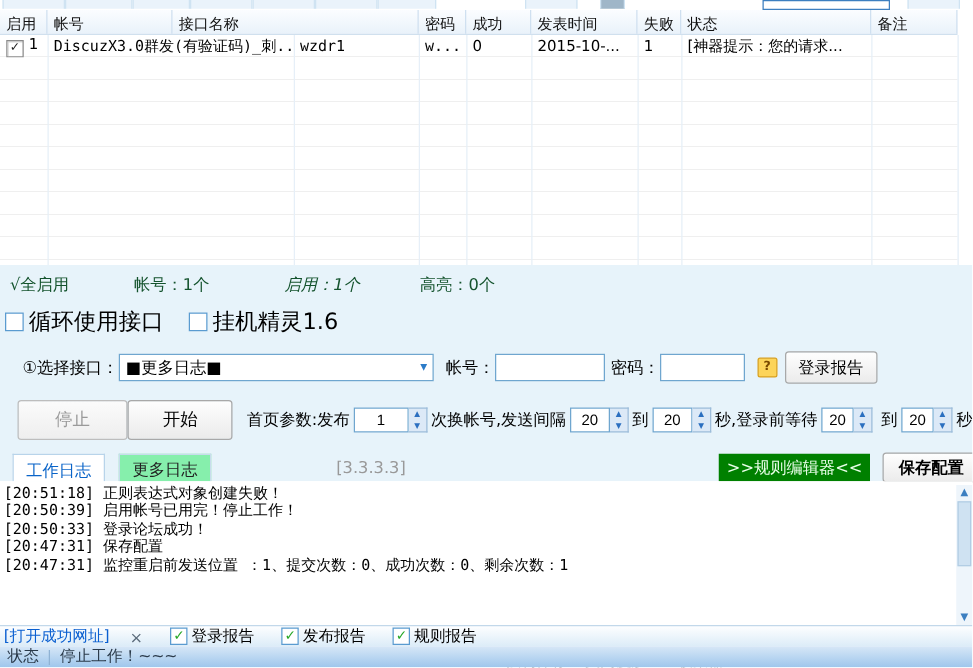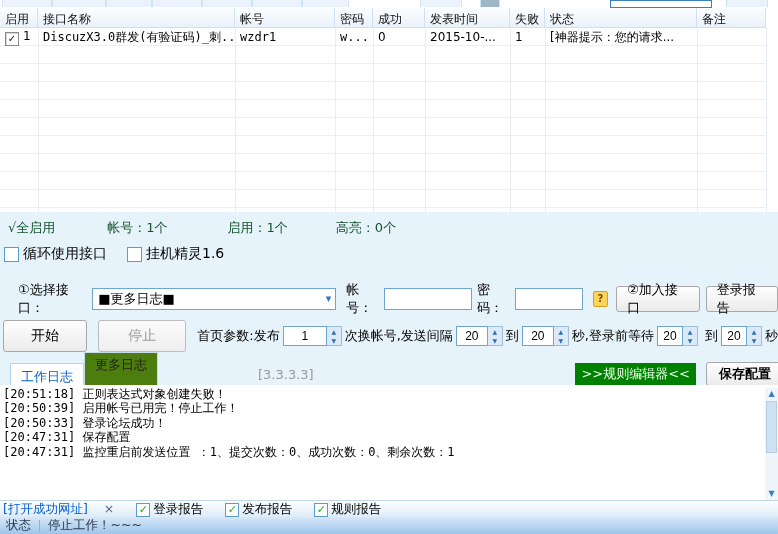--- a/index.html
+++ b/index.html
@@ -26,22 +26,22 @@
   .row-name{font-family:"DejaVu Sans Mono","DejaVu Sans",sans-serif;}
 
   .xcb{display:inline-block;width:12px;height:12px;border:1px solid #8a8a8a;background:#fff;
        box-shadow:inset 1px 1px 0 #d8d8d8;text-align:center;line-height:11px;font-size:10px;color:#222;
        vertical-align:-2px;margin-right:4px;}
 
   
   .panel{position:absolute;top:212px;left:0;width:778px;height:173px;background:#e7f3fa;}
   .summary-row{position:absolute;top:7px;left:8px;display:flex;align-items:center;
                color:#14532d;font-size:13px;white-space:nowrap;}
-  .summary-row .gap1{margin-left:52px;} .summary-row .gap2{margin-left:60px;} .summary-row .gap3{margin-left:48px;}
-  .cbrow{position:absolute;top:33px;left:4px;display:flex;align-items:center;font-size:14px;}
+  .summary-row .gap1{margin-left:52px;} .summary-row .gap2{margin-left:60px;font-style:italic;} .summary-row .gap3{margin-left:48px;}
+  .cbrow{position:absolute;top:33px;left:4px;display:flex;align-items:center;font-size:18px;}
   .bcb{display:inline-block;width:13px;height:13px;border:1px solid #5a9bd0;background:#fff;margin-right:4px;vertical-align:-2px;}
   .cbrow .item{display:flex;align-items:center;margin-right:20px;cursor:default;}
 
   .select-row{position:absolute;top:69px;left:0;width:778px;display:flex;align-items:center;padding-left:18px;box-sizing:border-box;font-size:13px;}
   .combo{display:flex;align-items:center;justify-content:space-between;width:252px;height:22px;
          background:#fff;border:1px solid #6fa6cf;box-sizing:border-box;padding:0 4px 0 5px;}
   .combo .val{font-size:13px;}
   .chev{color:#2b7bc8;font-size:11px;line-height:10px;}
   .tin{height:18px;border:1px solid #6fa6cf;background:#fff;box-sizing:content-box;padding:1px 3px;font-size:12px;outline:none;}
   .help{display:inline-block;width:14px;height:14px;background:#fcd45a;border:1px solid #d8a020;border-radius:2px;
@@ -56,38 +56,38 @@
   .bigbtn.disabled{color:#9a9a9a;background:linear-gradient(#fbfbfb,#eeeeee);border-color:#bdbdbd;}
   .spin{display:inline-flex;align-items:stretch;margin:0 3px;}
   .spin input{border:1px solid #6fa6cf;height:18px;text-align:center;font-size:12px;padding:0;outline:none;}
   .spin .btns{display:flex;flex-direction:column;width:14px;border:1px solid #9dbdda;border-left:none;background:#dcE9f7;}
   .spin .btns span{flex:1;font-size:6px;line-height:9px;color:#2b6fc0;text-align:center;cursor:default;}
 
   
   .tab-bar{position:absolute;top:151px;left:10px;width:778px;height:22px;display:flex;align-items:flex-end;font-size:13px;}
   .tab{box-sizing:border-box;padding:3px 10px 2px;cursor:default;}
   .tab.active{background:#fff;border:1px solid #b8d4ea;border-bottom:none;color:#0a64c8;height:22px;padding-top:4px;}
-  .tab.idle{background:#4d7c0f;border:1px solid #c8dcec;border-bottom:none;color:#222;height:33px;margin-left:0;}
+  .tab.idle{background:#86efac;border:1px solid #c8dcec;border-bottom:none;color:#222;height:22px;margin-left:11px;}
   .version{color:#999;margin-left:100px;align-self:center;font-size:13px;}
   .greenbtn{margin-left:auto;margin-right:10px;align-self:center;background:#008000;color:#eaffea;
             font-size:13px;padding:2px 6px;cursor:default;}
   .savebtn{height:22px;padding:0 12px;margin-right:4px;align-self:center;font-weight:bold;}
 
   
   .log{position:absolute;top:385px;left:0;width:778px;height:115px;background:#fff;
        font-family:"DejaVu Sans Mono","DejaVu Sans",sans-serif;font-size:12px;line-height:14.4px;
        padding:2px 16px 0 3px;box-sizing:border-box;overflow:hidden;white-space:nowrap;}
   .scrollbar{position:absolute;top:388px;right:0;width:13px;height:112px;background:#eef5fb;}
   .scrollbar .arr{position:absolute;left:0;width:13px;height:12px;color:#3c7fc0;font-size:8px;line-height:12px;text-align:center;}
   .scrollbar .thumb{position:absolute;top:13px;left:1px;width:11px;height:52px;background:#cfe2f2;border:1px solid #b2cde4;box-sizing:border-box;}
 
   
   .bottom-bar{position:absolute;top:500px;left:0;width:778px;height:17px;
               background:linear-gradient(#fdfeff,#dcecf8);border-top:1px solid #c2d8ea;
-              display:flex;align-items:flex-start;font-size:12.5px;box-sizing:border-box;white-space:nowrap;}
+              display:flex;align-items:center;font-size:12.5px;box-sizing:border-box;white-space:nowrap;}
   .link{color:#0a5fd0;margin-left:3px;cursor:default;}
   .xclose{color:#5a6a7a;margin-left:16px;cursor:default;}
   .rep{display:flex;align-items:center;margin-left:22px;cursor:default;}
   .rep .box{display:inline-block;width:12px;height:12px;border:1px solid #5a9bd0;background:#fff;
             color:#28a828;font-weight:bold;font-size:11px;line-height:11px;text-align:center;margin-right:3px;}
   .plain{margin-left:14px;color:#222;cursor:default;margin-top:40px;}
 
   
   .status-bar{position:absolute;top:517px;left:0;width:778px;height:17px;
               background:linear-gradient(#d7e7f7,#9ec6ec);display:flex;align-items:center;
@@ -110,22 +110,22 @@
     <div class="seg" style="left:302px;width:45px"></div>
     <div class="seg" style="left:420px;width:40px"></div>
     <div class="seg" style="left:480px;width:18px;background:#9fb6c8"></div>
     <div class="seg-focus" style="left:610px;width:100px"></div>
     <div class="seg" style="left:726px;width:40px"></div>
   </div>
 
   <div class="table">
     <div class="thead">
       <div class="th c0">启用</div>
+      <div class="th c2">帐号</div>
       <div class="th c1">接口名称</div>
-      <div class="th c2">帐号</div>
       <div class="th c3">密码</div>
       <div class="th c4">成功</div>
       <div class="th c5">发表时间</div>
       <div class="th c6">失败</div>
       <div class="th c7">状态</div>
       <div class="th c8">备注</div>
     </div>
     <div class="tbody">
       <div class="vline" style="left:38px"></div>
       <div class="vline" style="left:235px"></div>
@@ -173,27 +173,26 @@
       <span>①选择接口：</span>
       <span class="combo">
         <span class="val">■更多日志■</span>
         <span class="chev">▾</span>
       </span>
       <span style="margin-left:10px">帐号：</span>
       <input class="tin" style="width: 80px;">
       <span style="margin-left:5px">密码：</span>
       <input class="tin" style="width: 60px;">
       <span class="help">?</span>
-      <span class="btn small">②加入接口</span>
       <span class="btn small" style="margin-left:6px">登录报告</span>
     </div>
 
     <div class="control-row">
+      <span class="btn bigbtn disabled" style="margin-left:11px;width:88px">停止</span>
       <span class="btn bigbtn">开始</span>
-      <span class="btn bigbtn disabled" style="margin-left:11px;width:88px">停止</span>
       <span style="margin-left:11px">首页参数:发布</span>
       <span class="spin">
         <input style="width: 42px;" value="1">
         <span class="btns">
             <span>▲</span>
             <span>▼</span>
           </span>
       </span>
       <span>次换帐号,发送间隔</span>
       <span class="spin">

